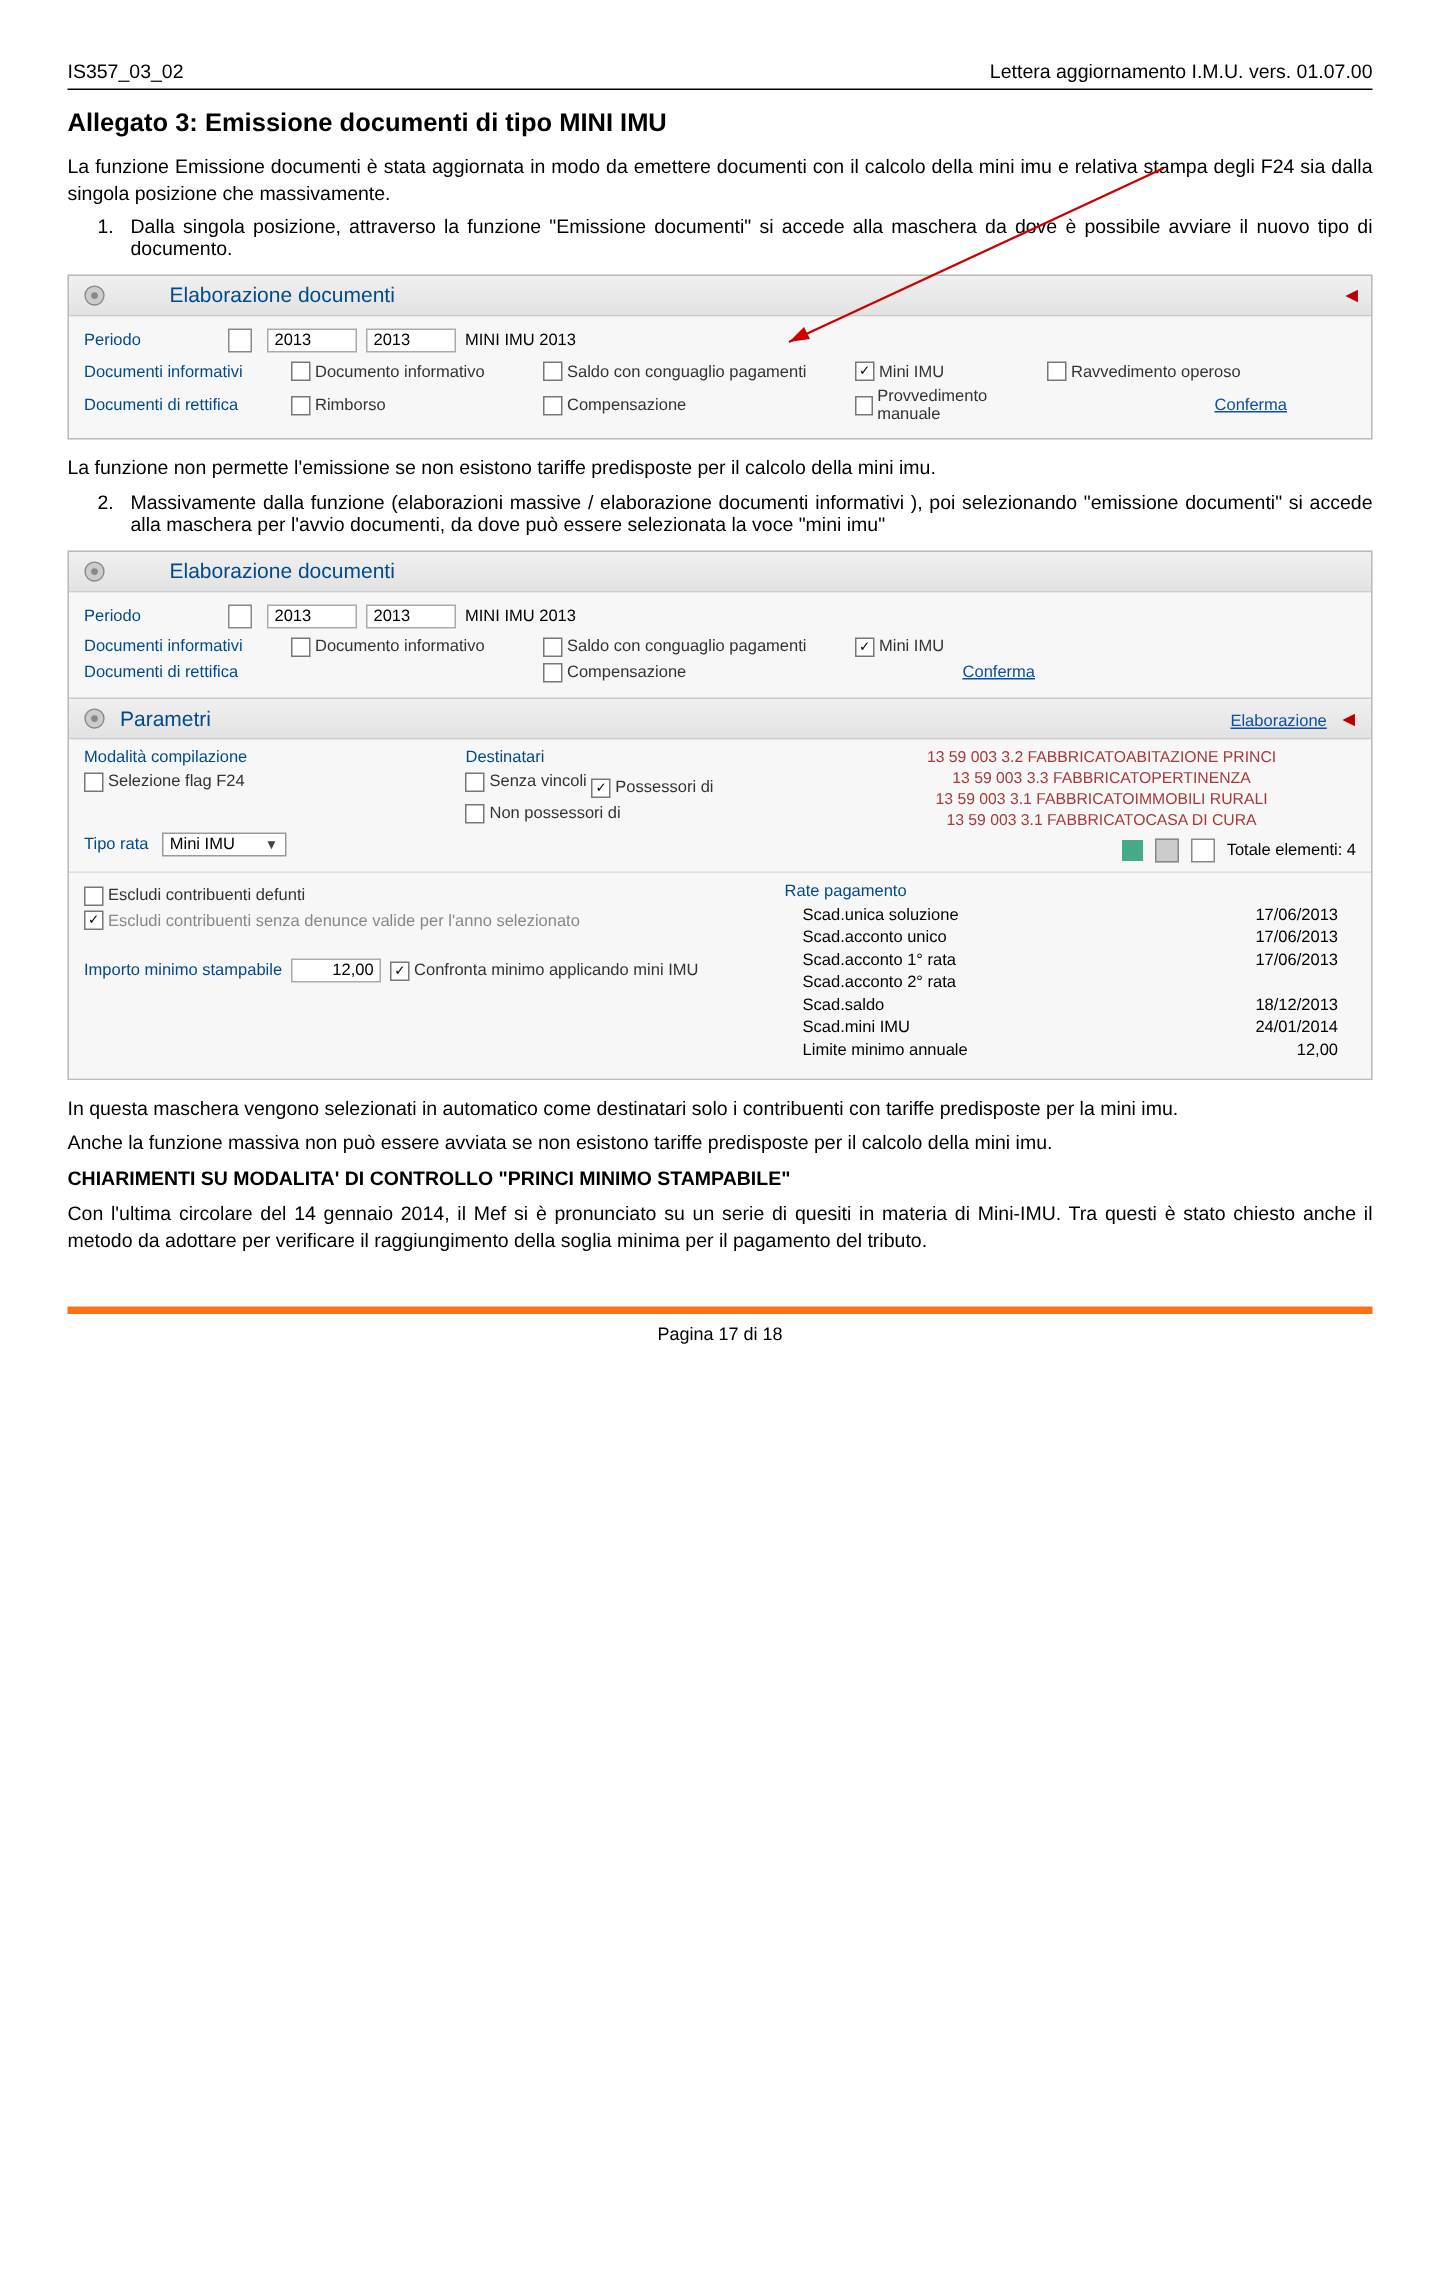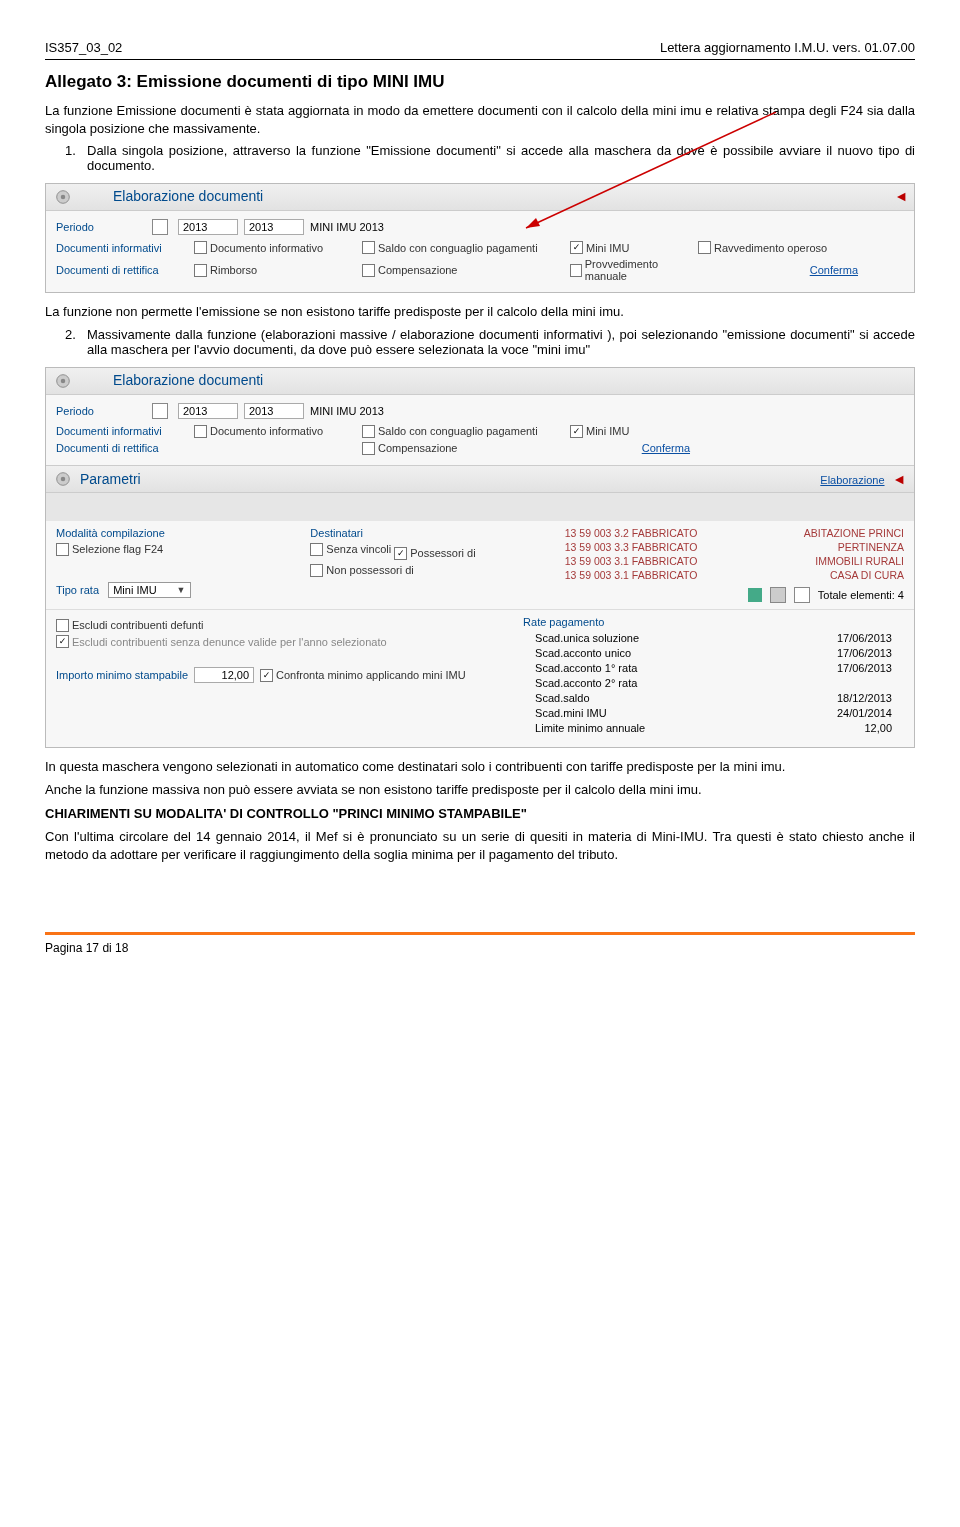--- a/index.html
+++ b/index.html
@@ -143,21 +143,20 @@
     border-top: 1px solid #ccc;
     border-bottom: 1px solid #ccc;
   }
   .param-body {
     display: grid;
     grid-template-columns: 1fr 1fr 1.4fr;
     gap: 6px 12px;
     padding: 6px 10px;
     background: #f7f7f7;
     font-size: 11px;
-    margin-top: 28px;
   }
   .param-col .hdr {
     color: #004a8c;
     font-size: 11px;
     margin-bottom: 4px;
   }
   .dropdown {
     display: inline-flex;
     align-items: center;
     background: #fff;
@@ -166,21 +165,21 @@
     font-size: 11px;
     gap: 20px;
   }
   .dropdown .arrow {
     font-size: 9px;
     color: #444;
   }
   .dest-list .checkbox { margin-bottom: 4px; }
   .fablist .fabrow {
     display: flex;
-    justify-content: space-between;
+    justify-content: center;
     color: #a53a3a;
     font-size: 10.5px;
     margin-bottom: 2px;
   }
   .totrow {
     display: flex;
     justify-content: flex-end;
     align-items: center;
     gap: 8px;
     font-size: 11px;
@@ -205,24 +204,24 @@
   .rate-col .hdr {
     color: #004a8c;
     margin-bottom: 4px;
   }
   .rate-row {
     display: flex;
     justify-content: space-between;
     margin: 3px 12px;
   }
   .footer {
-    text-align: left;
-    margin-top: 69px;
+    text-align: center;
+    margin-top: 36px;
     font-size: 12px;
-    border-top: 3px solid #f97316;
+    border-top: 5px solid #f97316;
     padding-top: 6px;
   }
   .arrow-container1 {
     position: absolute;
     top: -70px;
     right: 50px;
     pointer-events: none;
   }
   .bold { font-weight: bold; }
   .grey-disabled { color: #888; align-items: flex-end; }

